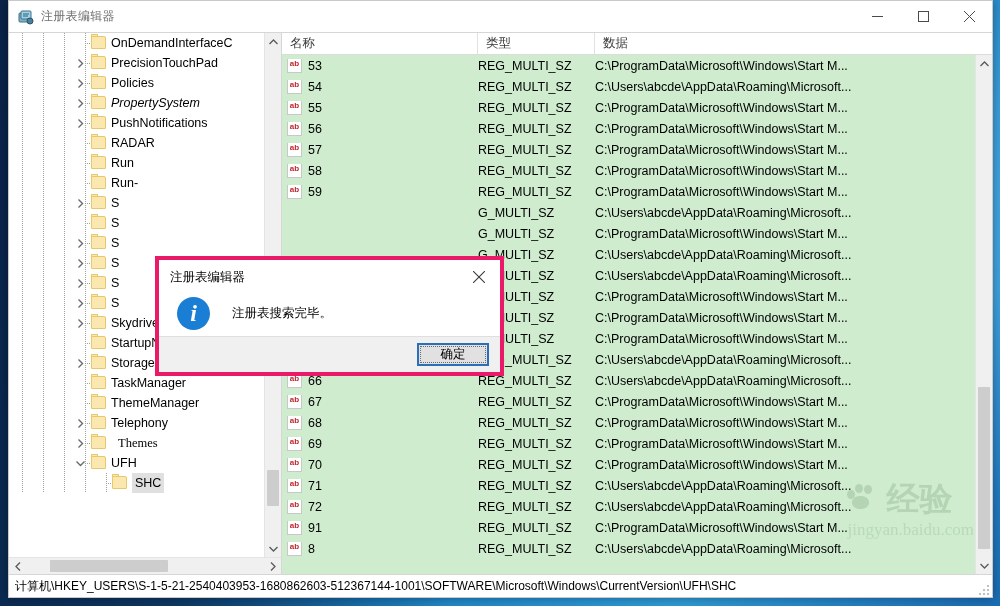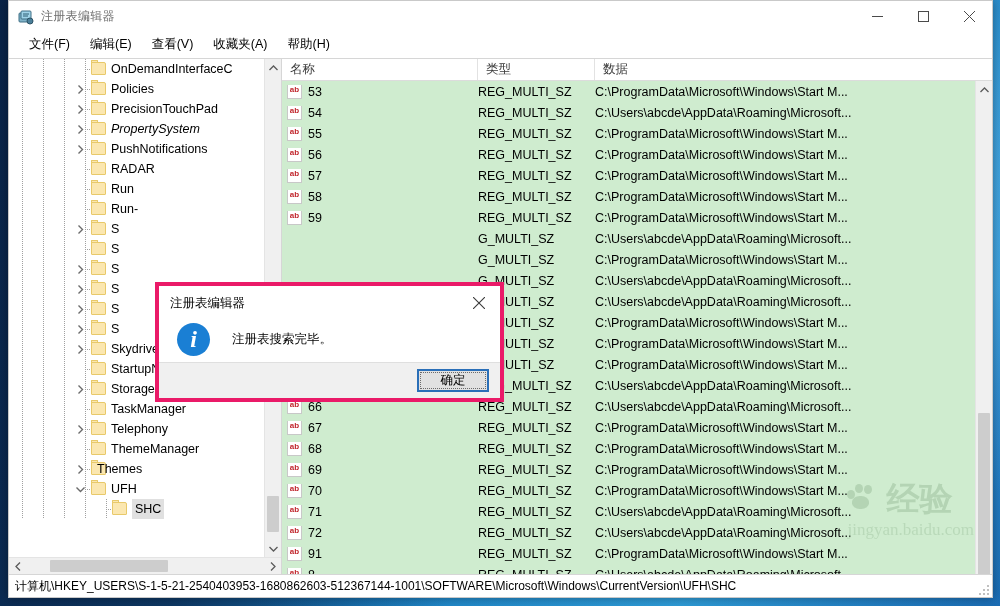--- a/index.html
+++ b/index.html
@@ -281,27 +281,20 @@
             </svg>
         </div>
         <div class="wbtn close">
           <svg width="11" height="11" viewBox="0 0 11 11">
               <path d="M0 0 L11 11 M11 0 L0 11" stroke="currentColor" stroke-width="1"></path>
             </svg>
         </div>
       </div>
     </div>
 
-    <div class="menubar">
-      <div class="menuitem">文件(F)</div>
-      <div class="menuitem">编辑(E)</div>
-      <div class="menuitem">查看(V)</div>
-      <div class="menuitem">收藏夹(A)</div>
-      <div class="menuitem">帮助(H)</div>
-    </div>
 
     <div class="winbody">
 
       <div class="treepane">
         <div class="treescroll-wrap">
           <div class="treeview" id="treeview">
               <div class="tnode">
                 <div class="guides">
                   <div class="vline" style="left: 13px;"></div>
                   <div class="vline" style="left: 34px;"></div>
@@ -325,58 +318,58 @@
                 </div>
                 <div class="chev" style="left: 64px;">
                   <svg width="7" height="9" viewBox="0 0 7 9">
                     <path d="M1.5 0.5 L5.5 4.5 L1.5 8.5" fill="none" stroke="currentColor" stroke-width="1.4"></path>
                   </svg>
                 </div>
                 <div class="folder" style="left: 82px;">
                   <span class="tab"></span>
                   <span class="back"></span>
                 </div>
+                <div class="tlabel" style="left: 102px;">PrecisionTouchPad</div>
+              </div>
+              <div class="tnode">
+                <div class="guides">
+                  <div class="vline" style="left: 13px;"></div>
+                  <div class="vline" style="left: 34px;"></div>
+                  <div class="vline" style="left: 55px;"></div>
+                  <div class="vline" style="left: 76px;"></div>
+                  <div class="hline" style="left: 76px; width: 11px;"></div>
+                </div>
+                <div class="chev" style="left: 64px;">
+                  <svg width="7" height="9" viewBox="0 0 7 9">
+                    <path d="M1.5 0.5 L5.5 4.5 L1.5 8.5" fill="none" stroke="currentColor" stroke-width="1.4"></path>
+                  </svg>
+                </div>
+                <div class="folder" style="left: 82px;">
+                  <span class="tab"></span>
+                  <span class="back"></span>
+                </div>
                 <div class="tlabel" style="left: 102px;">Policies</div>
               </div>
               <div class="tnode">
                 <div class="guides">
                   <div class="vline" style="left: 13px;"></div>
                   <div class="vline" style="left: 34px;"></div>
                   <div class="vline" style="left: 55px;"></div>
                   <div class="vline" style="left: 76px;"></div>
                   <div class="hline" style="left: 76px; width: 11px;"></div>
                 </div>
                 <div class="chev" style="left: 64px;">
                   <svg width="7" height="9" viewBox="0 0 7 9">
                     <path d="M1.5 0.5 L5.5 4.5 L1.5 8.5" fill="none" stroke="currentColor" stroke-width="1.4"></path>
                   </svg>
                 </div>
                 <div class="folder" style="left: 82px;">
                   <span class="tab"></span>
                   <span class="back"></span>
                 </div>
-                <div class="tlabel" style="left: 102px;">PrecisionTouchPad</div>
-              </div>
-              <div class="tnode">
-                <div class="guides">
-                  <div class="vline" style="left: 13px;"></div>
-                  <div class="vline" style="left: 34px;"></div>
-                  <div class="vline" style="left: 55px;"></div>
-                  <div class="vline" style="left: 76px;"></div>
-                  <div class="hline" style="left: 76px; width: 11px;"></div>
-                </div>
-                <div class="chev" style="left: 64px;">
-                  <svg width="7" height="9" viewBox="0 0 7 9">
-                    <path d="M1.5 0.5 L5.5 4.5 L1.5 8.5" fill="none" stroke="currentColor" stroke-width="1.4"></path>
-                  </svg>
-                </div>
-                <div class="folder" style="left: 82px;">
-                  <span class="tab"></span>
-                  <span class="back"></span>
-                </div>
                 <div class="tlabel" style="left: 102px; font-style: italic;">PropertySystem</div>
               </div>
               <div class="tnode">
                 <div class="guides">
                   <div class="vline" style="left: 13px;"></div>
                   <div class="vline" style="left: 34px;"></div>
                   <div class="vline" style="left: 55px;"></div>
                   <div class="vline" style="left: 76px;"></div>
                   <div class="hline" style="left: 76px; width: 11px;"></div>
                 </div>
@@ -609,63 +602,63 @@
                 <div class="tlabel" style="left: 102px;">TaskManager</div>
               </div>
               <div class="tnode">
                 <div class="guides">
                   <div class="vline" style="left: 13px;"></div>
                   <div class="vline" style="left: 34px;"></div>
                   <div class="vline" style="left: 55px;"></div>
                   <div class="vline" style="left: 76px;"></div>
                   <div class="hline" style="left: 76px; width: 11px;"></div>
                 </div>
+                <div class="folder" style="left: 82px;">
+                  <span class="tab"></span>
+                  <span class="back"></span>
+                </div>
+                <div class="tlabel" style="left: 102px;">ThemeManager</div>
+              </div>
+              <div class="tnode">
+                <div class="guides">
+                  <div class="vline" style="left: 13px;"></div>
+                  <div class="vline" style="left: 34px;"></div>
+                  <div class="vline" style="left: 55px;"></div>
+                  <div class="vline" style="left: 76px;"></div>
+                  <div class="hline" style="left: 76px; width: 11px;"></div>
+                </div>
                 <div class="chev" style="left: 64px;">
                   <svg width="7" height="9" viewBox="0 0 7 9">
                     <path d="M1.5 0.5 L5.5 4.5 L1.5 8.5" fill="none" stroke="currentColor" stroke-width="1.4"></path>
                   </svg>
                 </div>
                 <div class="folder" style="left: 82px;">
                   <span class="tab"></span>
                   <span class="back"></span>
                 </div>
                 <div class="tlabel" style="left: 102px;">Telephony</div>
               </div>
               <div class="tnode">
                 <div class="guides">
                   <div class="vline" style="left: 13px;"></div>
                   <div class="vline" style="left: 34px;"></div>
                   <div class="vline" style="left: 55px;"></div>
                   <div class="vline" style="left: 76px;"></div>
                   <div class="hline" style="left: 76px; width: 11px;"></div>
                 </div>
-                <div class="folder" style="left: 82px;">
-                  <span class="tab"></span>
-                  <span class="back"></span>
-                </div>
-                <div class="tlabel" style="left: 102px;">ThemeManager</div>
-              </div>
-              <div class="tnode">
-                <div class="guides">
-                  <div class="vline" style="left: 13px;"></div>
-                  <div class="vline" style="left: 34px;"></div>
-                  <div class="vline" style="left: 55px;"></div>
-                  <div class="vline" style="left: 76px;"></div>
-                  <div class="hline" style="left: 76px; width: 11px;"></div>
-                </div>
-                <div class="chev" style="left: 64px;">
-                  <svg width="7" height="9" viewBox="0 0 7 9">
-                    <path d="M1.5 0.5 L5.5 4.5 L1.5 8.5" fill="none" stroke="currentColor" stroke-width="1.4"></path>
-                  </svg>
-                </div>
-                <div class="folder" style="left: 82px;">
-                  <span class="tab"></span>
-                  <span class="back"></span>
-                </div>
-                <div class="tlabel" style="left: 88px;">Themes</div>
+                <div class="chev" style="left: 64px;">
+                  <svg width="7" height="9" viewBox="0 0 7 9">
+                    <path d="M1.5 0.5 L5.5 4.5 L1.5 8.5" fill="none" stroke="currentColor" stroke-width="1.4"></path>
+                  </svg>
+                </div>
+                <div class="folder" style="left: 82px;">
+                  <span class="tab"></span>
+                  <span class="back"></span>
+                </div>
+                <div class="tlabel" style="left: 109px; font-family: Liberation Serif, serif;">Themes</div>
               </div>
               <div class="tnode">
                 <div class="guides">
                   <div class="vline" style="left: 13px;"></div>
                   <div class="vline" style="left: 34px;"></div>
                   <div class="vline" style="left: 55px;"></div>
                   <div class="vline" style="left: 76px;"></div>
                   <div class="hline" style="left: 76px; width: 11px;"></div>
                 </div>
                 <div class="chev" style="left: 64px;">

